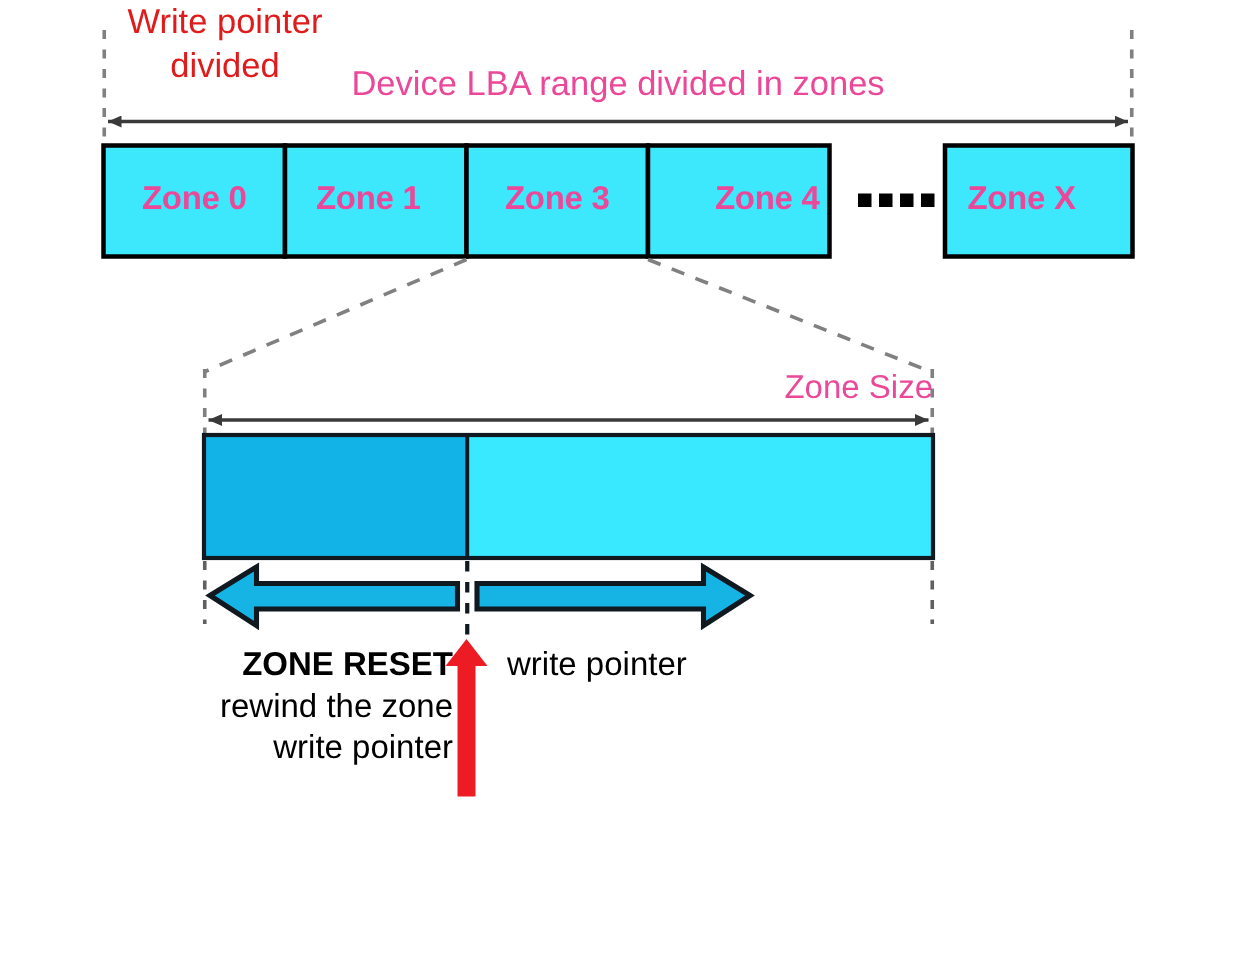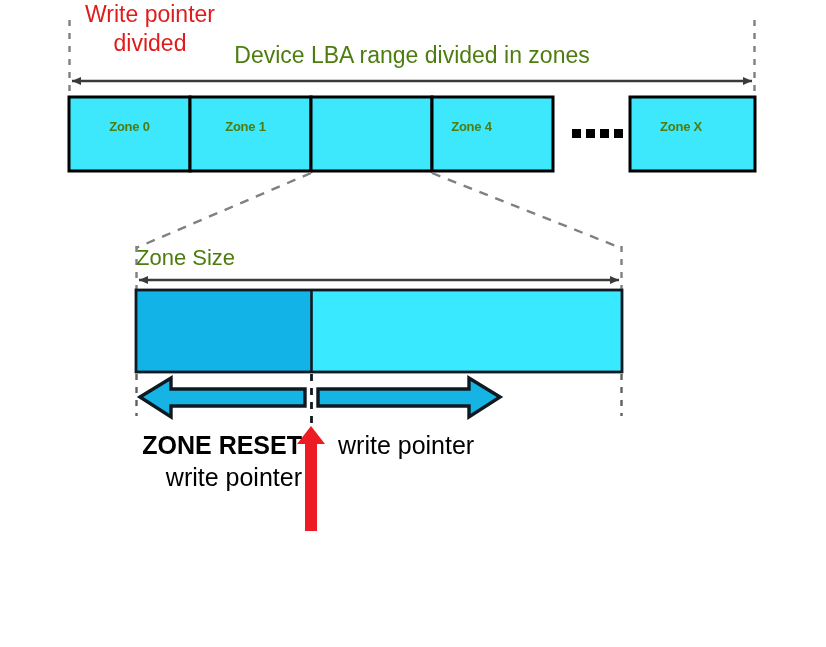--- a/index.html
+++ b/index.html
@@ -22,59 +22,59 @@
   #vector-layer {
     position: absolute;
     left: 0;
     top: 0;
     width: 826px;
     height: 647px;
     pointer-events: none;
   }
   .txt {
     position: absolute;
-    color: #4d7c0f;
+    color: #ec4899;
     white-space: nowrap;
     line-height: 1.18;
   }
 
   
   .top-caption {
     left: 69px;
     top: 42px;
     width: 686px;
     text-align: center;
     font-size: 23px;
     white-space: normal;
   }
 
   
   .zone-label {
     top: 119px;
-    font-size: 13px;
+    font-size: 22px;
     font-weight: bold;
     text-align: center;
     letter-spacing: -0.2px;
   }
 
   
   .zone-size-caption {
     left: 136px;
     top: 245px;
     width: 486px;
-    text-align: left;
+    text-align: right;
     font-size: 22px;
     white-space: normal;
   }
 
   
   .op-block {
     position: absolute;
     top: 430px;
-    font-size: 25px;
+    font-size: 22px;
     white-space: normal;
     line-height: 1.22;
   }
   .op-left {
     left: 60px;
     width: 242px;
     text-align: right;
   }
   .op-right {
     left: 338px;
@@ -176,27 +176,29 @@
 
     <g>
       <path d="M305,531 L305,444 L297,444 L311,426 L325,444 L317,444 L317,531 Z" fill="#ED1C24"></path>
     </g>
   </svg>
 
   <div class="txt top-caption">Device LBA range divided in zones</div>
 
   <div class="txt zone-label" style="left:69px; width:121px;">Zone 0</div>
   <div class="txt zone-label" style="left:190px; width:111px;">Zone 1</div>
-  <div class="txt zone-label" style="left:416px; width:111px;text-align:center;">Zone 4</div>
+  <div class="txt zone-label" style="left:311px; width:121px;">Zone 3</div>
+  <div class="txt zone-label" style="left:456px; width:111px;text-align:center;">Zone 4</div>
   <div class="txt zone-label" style="left:630px; width:102px;">Zone X</div>
 
   <div class="txt zone-size-caption">Zone Size</div>
 
   <div class="op-block op-left">
     <span class="op-title">ZONE RESET</span>
+    <span class="op-line">rewind the zone</span>
     <span class="op-line">write pointer</span>
   </div>
 
   <div class="op-block op-right">
     <span class="op-line">write pointer</span>
   </div>
 
   <div class="pointer-caption">
     <span>Write pointer</span>
     <span>divided</span>

